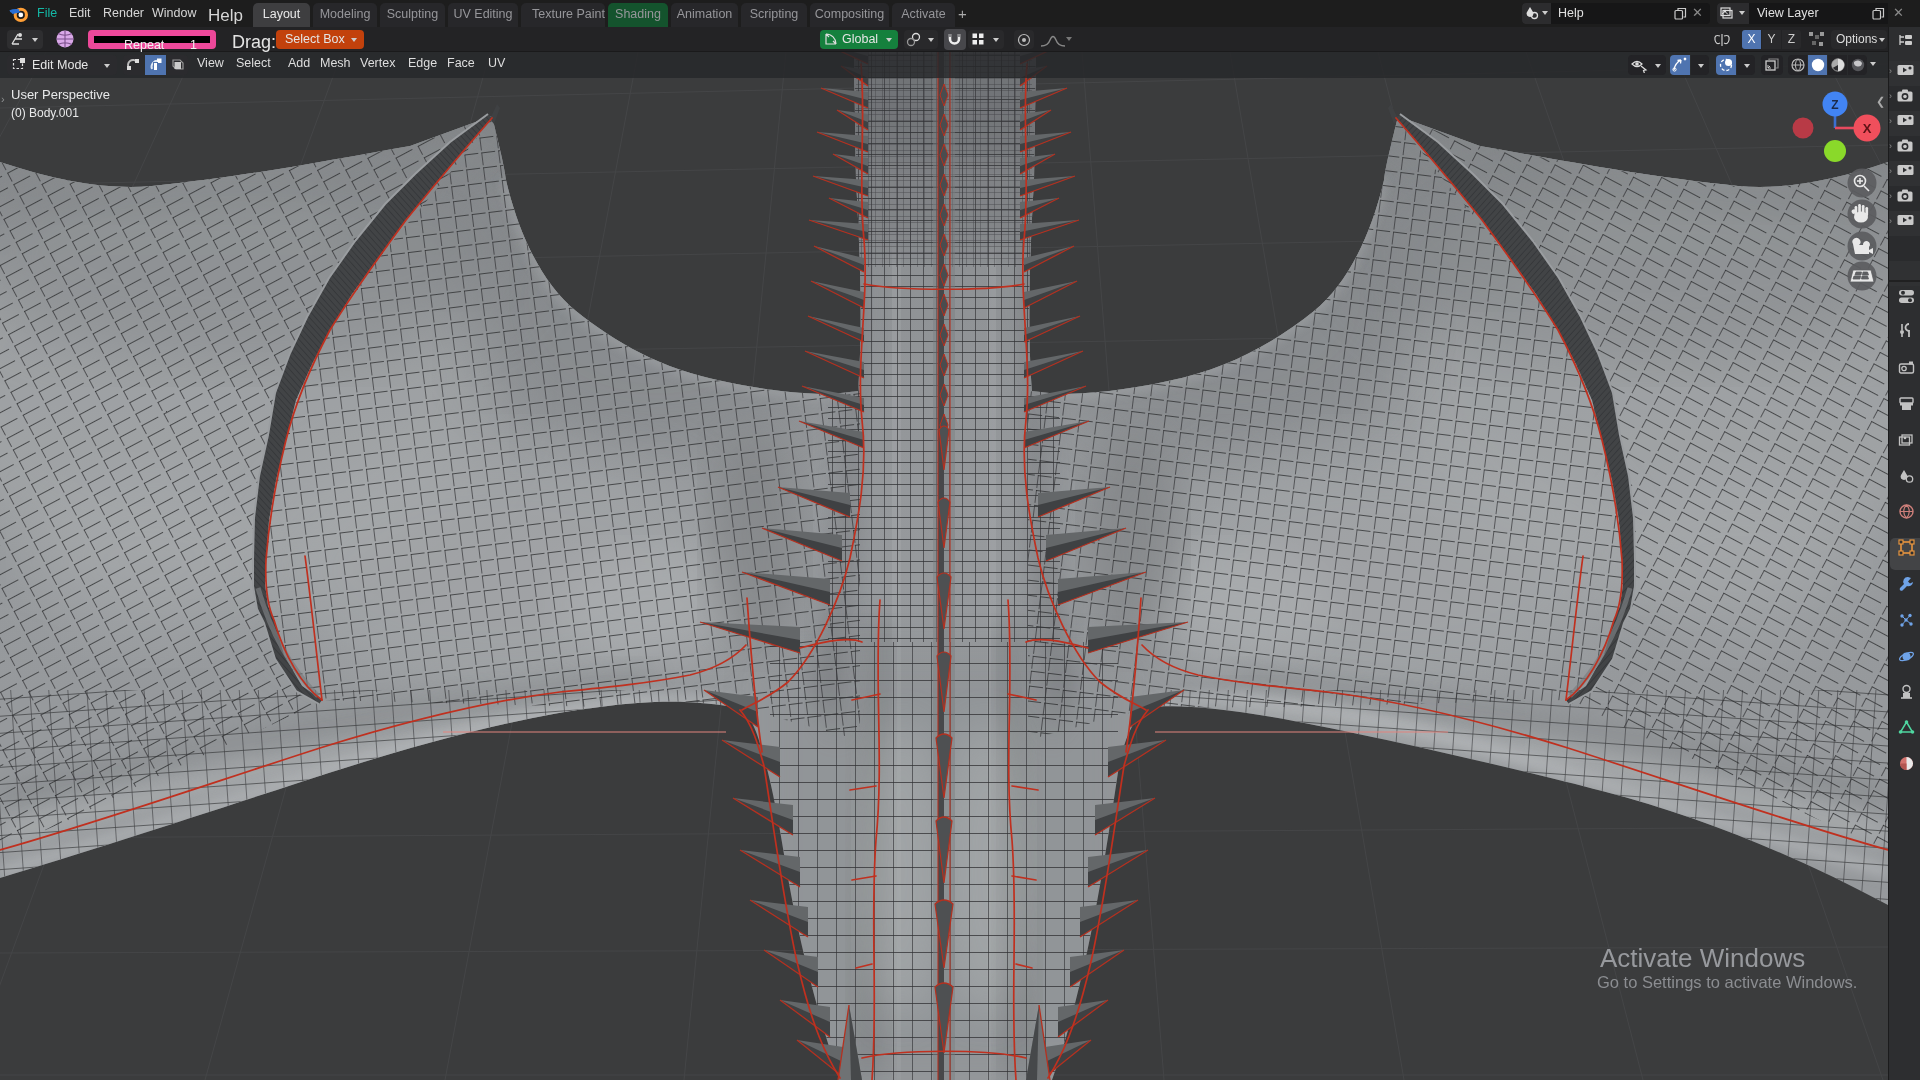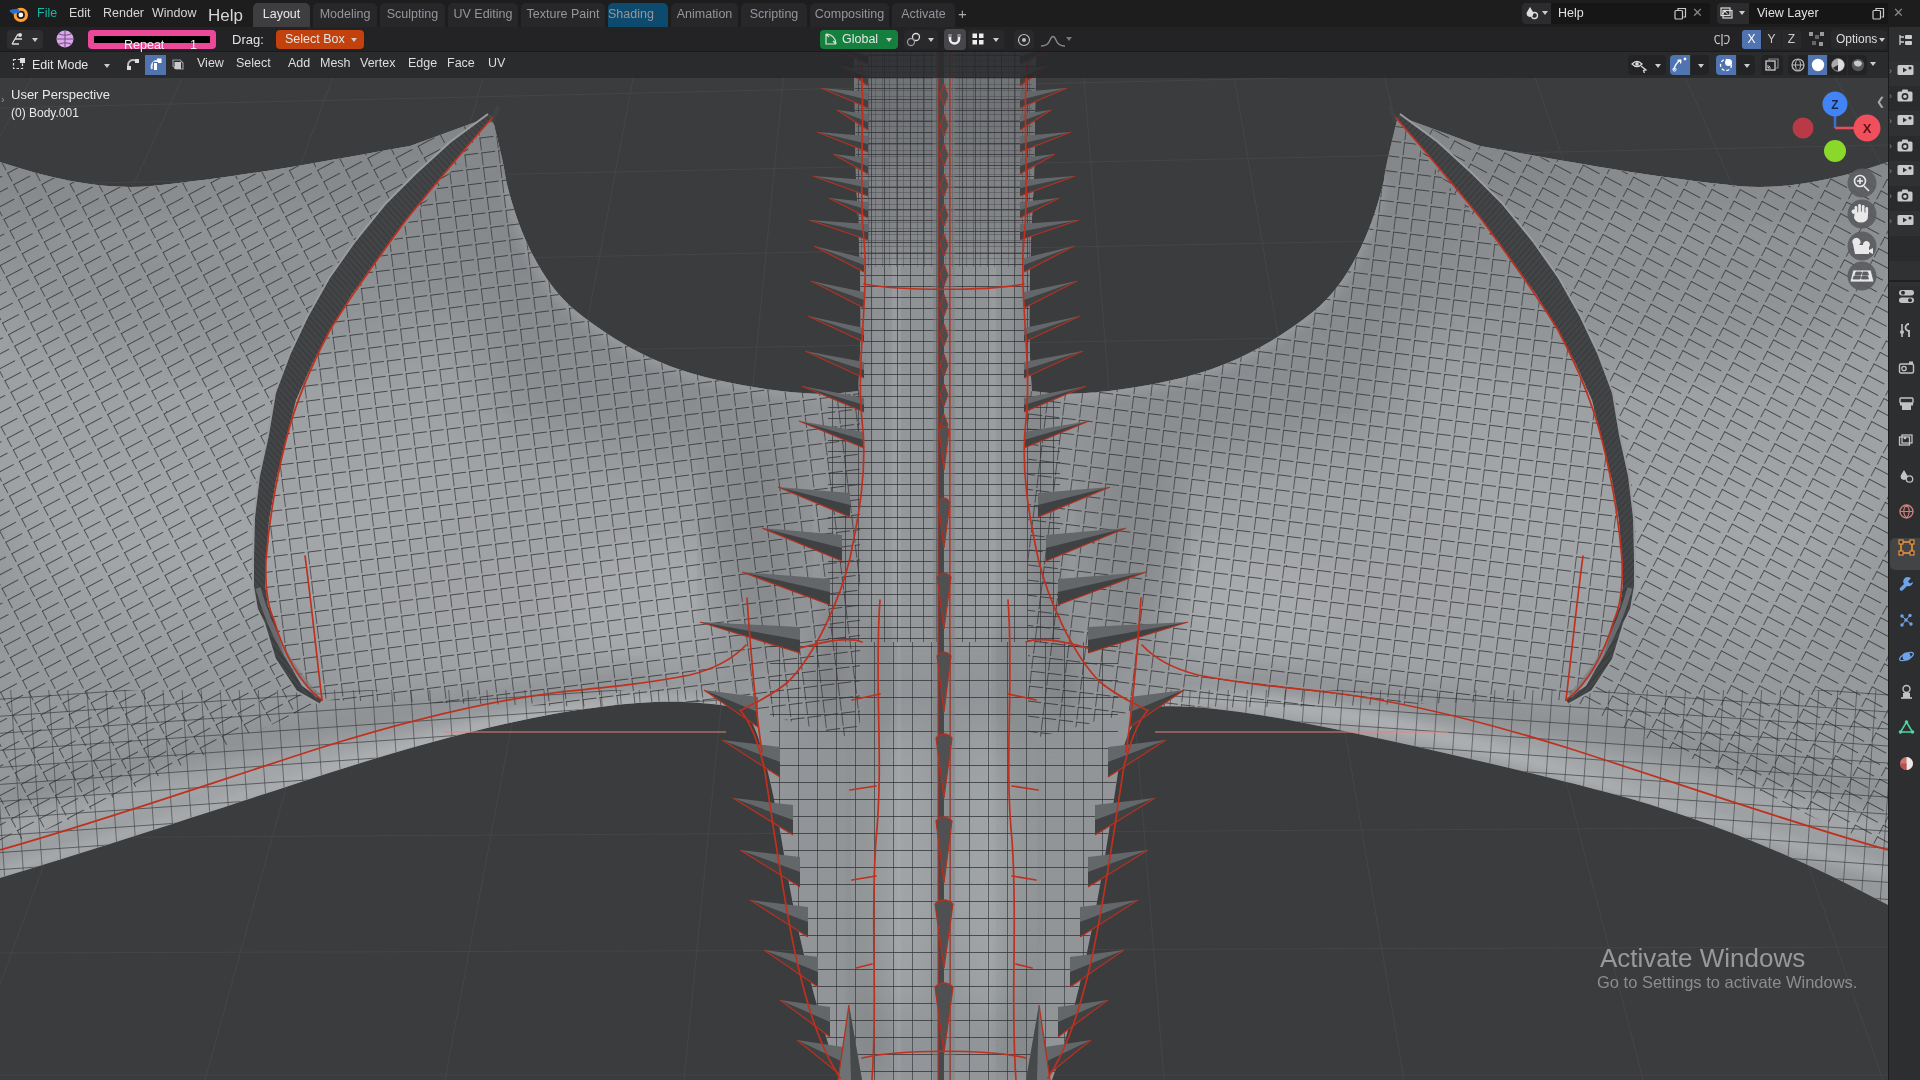--- a/index.html
+++ b/index.html
@@ -522,22 +522,22 @@
 </svg>
 <div style="position:absolute;left:37px;top:6px;font-size:12.5px;color:#14b8a6">File</div>
     <div style="position:absolute;left:69px;top:6px;font-size:12.5px;color:#d6d6d6">Edit</div>
     <div style="position:absolute;left:103px;top:6px;font-size:12.5px;color:#d6d6d6">Render</div>
     <div style="position:absolute;left:152px;top:6px;font-size:12.5px;color:#d6d6d6">Window</div>
     <div style="position:absolute;left:208px;top:6px;font-size:17px;color:#d6d6d6">Help</div>
 <div style="position:absolute;left:253px;top:3px;width:57px;height:24px;background:#3e3e40;border-radius:5px 5px 0 0;color:#e8e8e8;font-size:12.5px;text-align:center;line-height:23px">Layout</div>
     <div style="position:absolute;left:313px;top:3px;width:64px;height:24px;background:#27272a;border-radius:5px 5px 0 0;color:#96969a;font-size:12.5px;text-align:center;line-height:23px">Modeling</div>
     <div style="position:absolute;left:380px;top:3px;width:65px;height:24px;background:#27272a;border-radius:5px 5px 0 0;color:#96969a;font-size:12.5px;text-align:center;line-height:23px">Sculpting</div>
     <div style="position:absolute;left:448px;top:3px;width:70px;height:24px;background:#27272a;border-radius:5px 5px 0 0;color:#96969a;font-size:12.5px;text-align:center;line-height:23px">UV Editing</div>
-    <div style="position:absolute;left:521px;top:3px;width:84px;height:24px;background:#27272a;border-radius:5px 5px 0 0;color:#96969a;font-size:12.5px;text-align:center;line-height:23px">Texture Paint</div>
-    <div style="position:absolute;left:608px;top:3px;width:60px;height:24px;background:#0c4a6e;border-radius:5px 5px 0 0;color:#96969a;font-size:12.5px;text-align:left;line-height:23px">Shading</div>
+    <div style="position:absolute;left:521px;top:3px;width:84px;height:24px;background:#27272a;border-radius:5px 5px 0 0;color:#96969a;font-size:12.5px;text-align:right;line-height:23px">Texture Paint</div>
+    <div style="position:absolute;left:608px;top:3px;width:60px;height:24px;background:#14532d;border-radius:5px 5px 0 0;color:#96969a;font-size:12.5px;text-align:center;line-height:23px">Shading</div>
     <div style="position:absolute;left:671px;top:3px;width:67px;height:24px;background:#27272a;border-radius:5px 5px 0 0;color:#96969a;font-size:12.5px;text-align:center;line-height:23px">Animation</div>
     <div style="position:absolute;left:741px;top:3px;width:66px;height:24px;background:#27272a;border-radius:5px 5px 0 0;color:#96969a;font-size:12.5px;text-align:center;line-height:23px">Scripting</div>
     <div style="position:absolute;left:810px;top:3px;width:79px;height:24px;background:#27272a;border-radius:5px 5px 0 0;color:#96969a;font-size:12.5px;text-align:center;line-height:23px">Compositing</div>
     <div style="position:absolute;left:892px;top:3px;width:63px;height:24px;background:#27272a;border-radius:5px 5px 0 0;color:#96969a;font-size:12.5px;text-align:center;line-height:23px">Activate</div>
     <div style="position:absolute;left:958px;top:5px;color:#aaa;font-size:15px">+</div>
 <div style="position:absolute;left:1522px;top:3px;width:188px;height:21px;background:#161617;border-radius:4px">
  <div style="position:absolute;left:0;top:0;width:29px;height:21px;background:#2c2c2e;border-radius:4px 0 0 4px"></div>
  <svg width="14" height="14" viewBox="0 0 14 14" style="position:absolute;left:3px;top:3px">
         <path d="M5,1 L8,6 A3.4,3.4 0 1 1 2,6 Z" fill="#ddd"></path>
         <circle cx="9.5" cy="9.5" r="3" fill="none" stroke="#ddd" stroke-width="1.3"></circle>
@@ -576,21 +576,21 @@
  <div style="position:absolute;left:25px;top:8px;border-left:3px solid transparent;border-right:3px solid transparent;border-top:4px solid #ccc"></div>
 </div>
 <svg width="20" height="20" viewBox="0 0 20 20" style="position:absolute;left:55px;top:2px">
  <circle cx="10" cy="10" r="8.5" fill="#d9a8e8"></circle>
  <path d="M10,1.5 V18.5 M1.5,10 H18.5 M3,4.5 Q10,8 17,4.5 M3,15.5 Q10,12 17,15.5" stroke="#7a4f8a" stroke-width="1.1" fill="none"></path>
 </svg>
 <div style="position:absolute;left:88px;top:3px;width:128px;height:19px;background:#000000;border-radius:4px;border:6px solid #ec4899">
  <div style="position:absolute;left:30px;top:2px;font-size:12.5px;color:#f0f0f0">Repeat</div>
  <div style="position:absolute;right:13px;top:2px;font-size:12.5px;color:#f0f0f0">1</div>
 </div>
-<div style="position:absolute;left:232px;top:5px;font-size:13px;color:#e4e4e4">Drag:</div>
+<div style="position:absolute;left:232px;top:5px;font-size:18px;color:#e4e4e4">Drag:</div>
 <div style="position:absolute;left:276px;top:3px;width:88px;height:19px;background:#c2410c;border-radius:4px">
  <div style="position:absolute;left:9px;top:2px;font-size:12.5px;color:#e4e4e4">Select Box</div>
  <div style="position:absolute;right:7px;top:8px;border-left:3.5px solid transparent;border-right:3.5px solid transparent;border-top:4.5px solid #ccc"></div>
 </div>
 <div style="position:absolute;left:820px;top:3px;width:78px;height:19px;background:#15803d;border-radius:4px">
  <svg width="15" height="14" viewBox="0 0 15 14" style="position:absolute;left:4px;top:2px">
         <path d="M2,2 L2,12 L12,12 M2,2 L5,5 M12,12 L9,9 M2,2 a10,10 0 0 1 10,10" stroke="#ddd" stroke-width="1.2" fill="none"></path>
       </svg>
  <div style="position:absolute;left:22px;top:2px;font-size:12.5px;color:#e4e4e4">Global</div>
  <div style="position:absolute;right:6px;top:8px;border-left:3.5px solid transparent;border-right:3.5px solid transparent;border-top:4.5px solid #ccc"></div>

